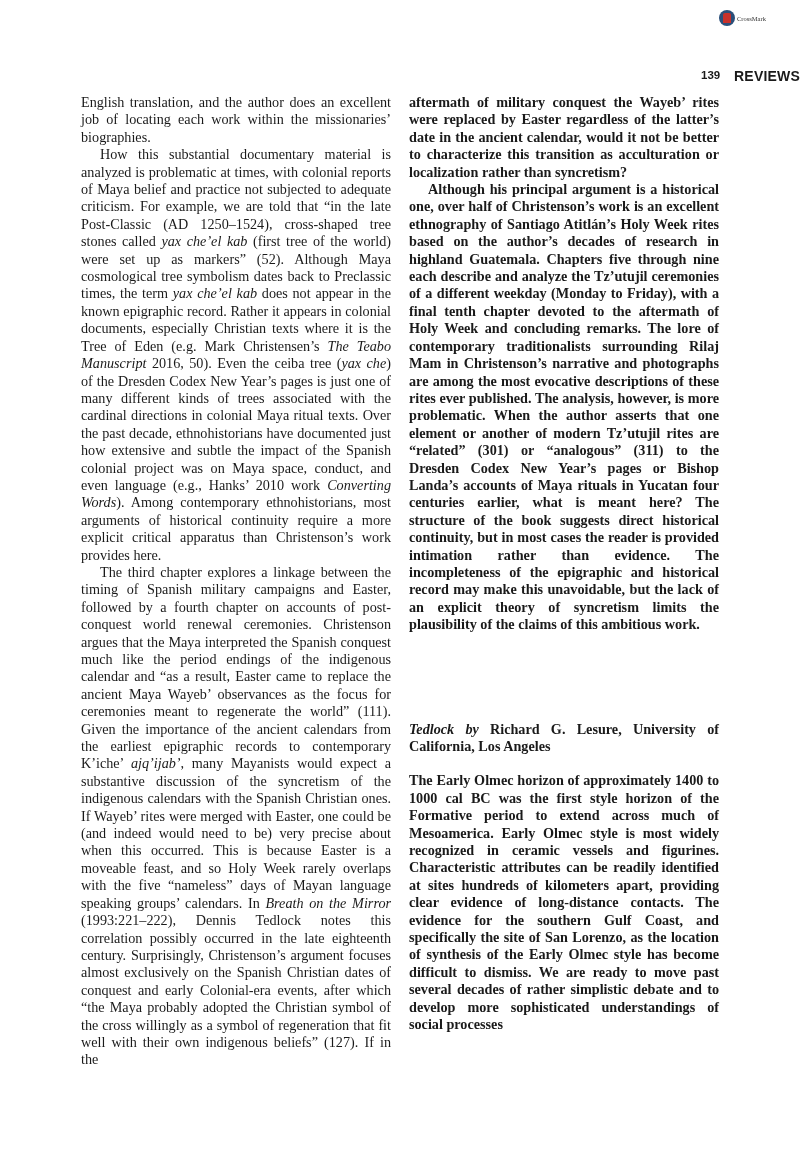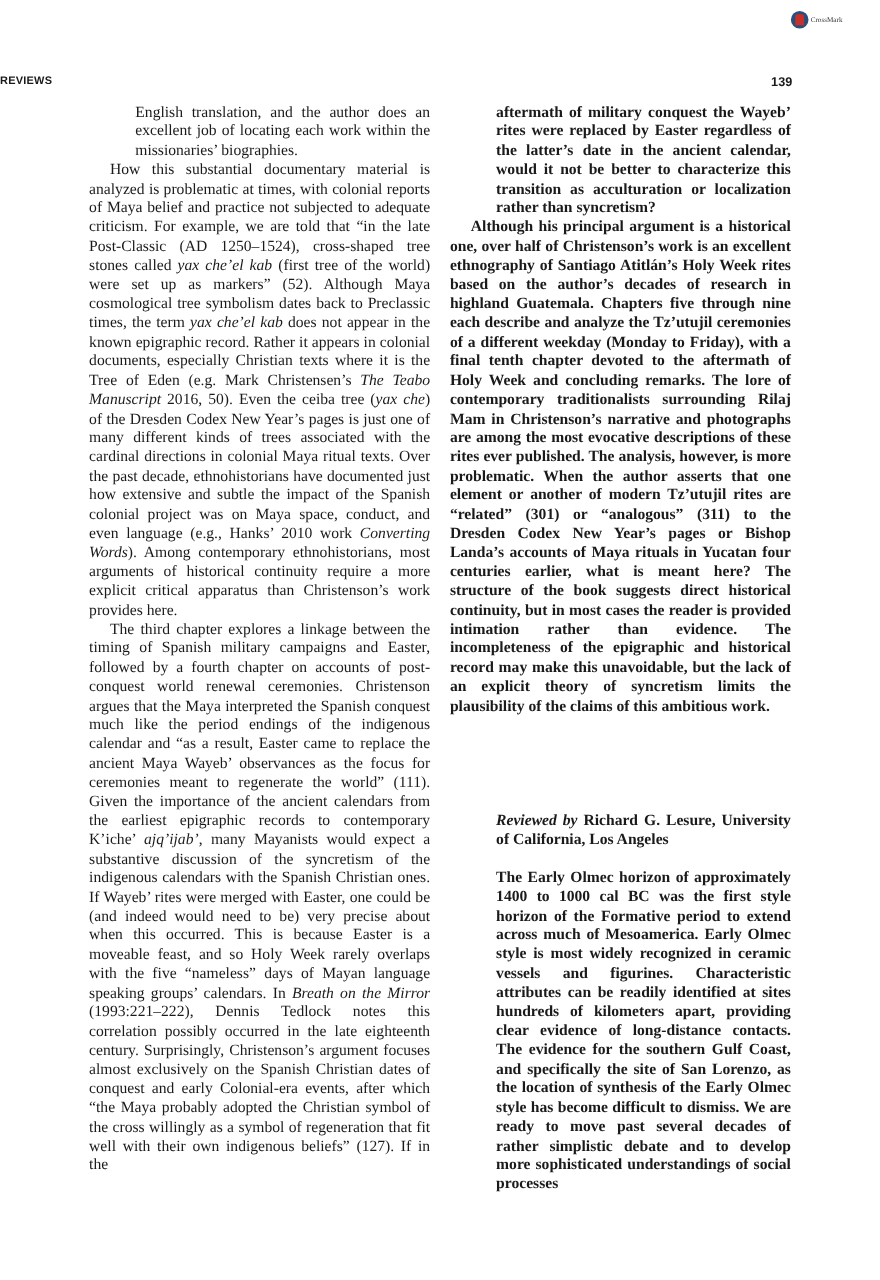--- a/index.html
+++ b/index.html
@@ -1,28 +1,28 @@
 <!DOCTYPE html>
 <html><head>
 <meta charset="utf-8">
 <style>
   html, body { margin: 0; padding: 0; background: #ffffff; }
   body { width: 800px; height: 1164px; position: relative; overflow: hidden; color: #1a1a1a; }
   .crossmark { position: absolute; left: 719px; top: 10px; display: flex; align-items: center; gap: 2px; }
   .cm-circle { width: 16px; height: 16px; border-radius: 50%; background: #2b4f7a; position: relative; }
   .cm-circle::after { content: ""; position: absolute; left: 4px; top: 3px; width: 8px; height: 10px; background: #c8312b; border-radius: 2px 2px 0 0; }
   .cm-text { font-family: "Liberation Serif", serif; font-size: 6.5px; color: #333; }
-  .running-head { position: absolute; top: 68px; left: 0; width: 800px; text-align: left; font-family: "Liberation Sans", sans-serif; font-weight: bold; font-size: 10px; letter-spacing: 0.2px; }
+  .running-head { position: absolute; top: 68px; left: 0; width: 800px; text-align: right; font-family: "Liberation Sans", sans-serif; font-weight: bold; font-size: 14px; letter-spacing: 0.2px; }
   .page-number { position: absolute; top: 69px; left: 701px; font-family: "Liberation Sans", sans-serif; font-weight: bold; font-size: 11.5px; }
   .col { position: absolute; top: 94px; width: 310px; font-family: "Liberation Serif", serif; font-size: 14.2px; line-height: 17.4px; text-align: justify; hyphens: manual; }
   .col-left { left: 81px; }
   .col-right { left: 409px; font-weight: bold; }
   .col p { margin: 0; }
   .col p.indent { text-indent: 19px; }
-  .col p.noindent { text-indent: 0; margin-left: 42px; }
+  .col p.noindent { text-indent: 0; }
   .col i { font-style: italic; }
   .gap-review { height: 70px; }
   .gap-small { height: 17px; }
 </style>
 </head>
 <body>
 
 <div class="crossmark">
   <span class="cm-circle"></span>
   <span class="cm-text">CrossMark</span>
@@ -35,16 +35,16 @@
   <p class="noindent">English translation, and the author does an excellent job of locating each work within the missionaries’ biographies.</p>
   <p class="indent"><span>How this substantial documentary material is analyzed is problematic at times, with colonial reports of Maya belief and practice not subjected to adequate criticism. For example, we are told that “in the late Post-Classic (AD 1250–1524), cross-shaped tree stones called </span><i>yax che’el kab</i><span> (first tree of the world) were set up as markers” (52). Although Maya cosmological tree symbolism dates back to Preclassic times, the term </span><i>yax che’el kab</i><span> does not appear in the known epigraphic record. Rather it appears in colonial documents, especially Christian texts where it is the Tree of Eden (e.g. Mark Christensen’s </span><i>The Teabo Manuscript</i><span> 2016, 50). Even the ceiba tree (</span><i>yax che</i><span>) of the Dresden Codex New Year’s pages is just one of many different kinds of trees associated with the cardinal directions in colonial Maya ritual texts. Over the past decade, ethnohistorians have documented just how extensive and subtle the impact of the Spanish colonial project was on Maya space, conduct, and even language (e.g., Hanks’ 2010 work </span><i>Converting Words</i><span>). Among contemporary ethnohistorians, most arguments of historical continuity require a more explicit critical apparatus than Christenson’s work provides here.</span></p>
   <p class="indent"><span>The third chapter explores a linkage between the timing of Spanish military campaigns and Easter, followed by a fourth chapter on accounts of post-conquest world renewal ceremonies. Christenson argues that the Maya interpreted the Spanish conquest much like the period endings of the indigenous calendar and “as a result, Easter came to replace the ancient Maya Wayeb’ observances as the focus for ceremonies meant to regenerate the world” (111). Given the importance of the ancient calendars from the earliest epigraphic records to contemporary K’iche’ </span><i>ajq’ijab’</i><span>, many Mayanists would expect a substantive discussion of the syncretism of the indigenous calendars with the Spanish Christian ones. If Wayeb’ rites were merged with Easter, one could be (and indeed would need to be) very precise about when this occurred. This is because Easter is a moveable feast, and so Holy Week rarely overlaps with the five “nameless” days of Mayan language speaking groups’ calendars. In </span><i>Breath on the Mirror</i><span> (1993:221–222), Dennis Tedlock notes this correlation possibly occurred in the late eighteenth century. Surprisingly, Christenson’s argument focuses almost exclusively on the Spanish Christian dates of conquest and early Colonial-era events, after which “the Maya probably adopted the Christian symbol of the cross willingly as a symbol of regeneration that fit well with their own indigenous beliefs” (127). If in the</span></p>
 </div>
 
 <div class="col col-right">
   <p class="noindent">aftermath of military conquest the Wayeb’ rites were replaced by Easter regardless of the latter’s date in the ancient calendar, would it not be better to characterize this transition as acculturation or localization rather than syncretism?</p>
   <p class="indent">Although his principal argument is a historical one, over half of Christenson’s work is an excellent ethnography of Santiago Atitlán’s Holy Week rites based on the author’s decades of research in highland Guatemala. Chapters five through nine each describe and analyze the Tz’utujil ceremonies of a different weekday (Monday to Friday), with a final tenth chapter devoted to the aftermath of Holy Week and concluding remarks. The lore of contemporary traditionalists surrounding Rilaj Mam in Christenson’s narrative and photographs are among the most evocative descriptions of these rites ever published. The analysis, however, is more problematic. When the author asserts that one element or another of modern Tz’utujil rites are “related” (301) or “analogous” (311) to the Dresden Codex New Year’s pages or Bishop Landa’s accounts of Maya rituals in Yucatan four centuries earlier, what is meant here? The structure of the book suggests direct historical continuity, but in most cases the reader is provided intimation rather than evidence. The incompleteness of the epigraphic and historical record may make this unavoidable, but the lack of an explicit theory of syncretism limits the plausibility of the claims of this ambitious work.</p>
   <div class="gap-review"></div>
   <div class="gap-small"></div>
-  <p class="noindent"><i>Reviewed by</i><span> Richard G. Lesure, University of California, Los Angeles</span></p>
+  <p class="noindent"><i>Tedlock by</i><span> Richard G. Lesure, University of California, Los Angeles</span></p>
   <div class="gap-small"></div>
   <p class="noindent">The Early Olmec horizon of approximately 1400 to 1000 cal BC was the first style horizon of the Formative period to extend across much of Mesoamerica. Early Olmec style is most widely recognized in ceramic vessels and figurines. Characteristic attributes can be readily identified at sites hundreds of kilometers apart, providing clear evidence of long-distance contacts. The evidence for the southern Gulf Coast, and specifically the site of San Lorenzo, as the location of synthesis of the Early Olmec style has become difficult to dismiss. We are ready to move past several decades of rather simplistic debate and to develop more sophisticated understandings of social processes</p>
 </div>
 
 </body></html>

